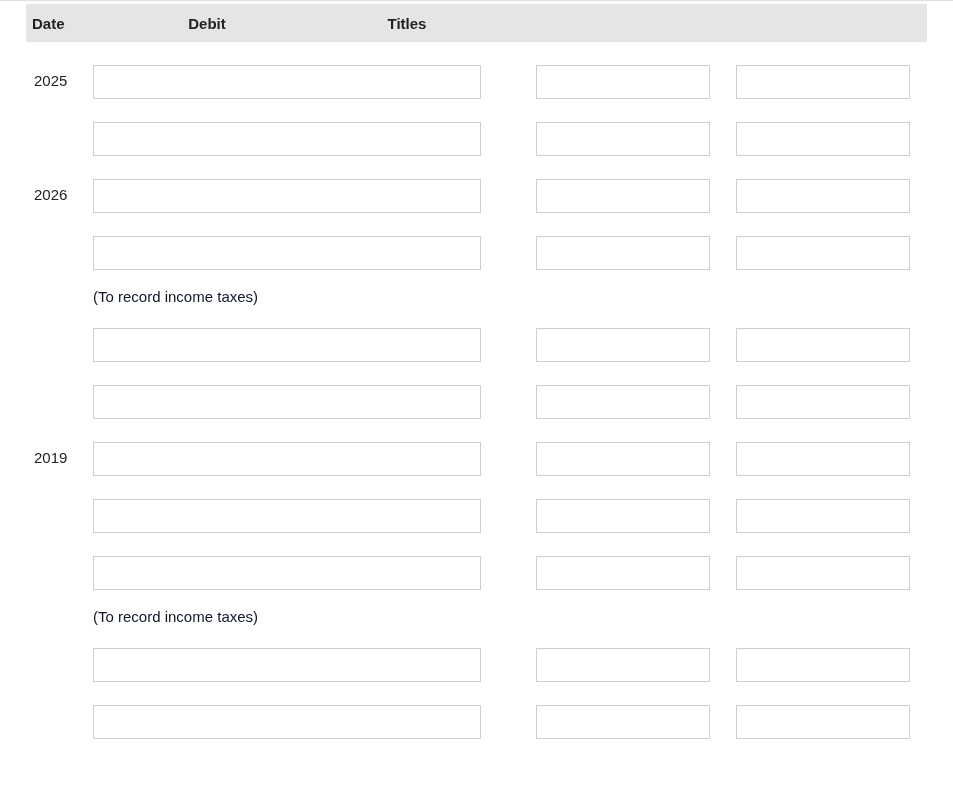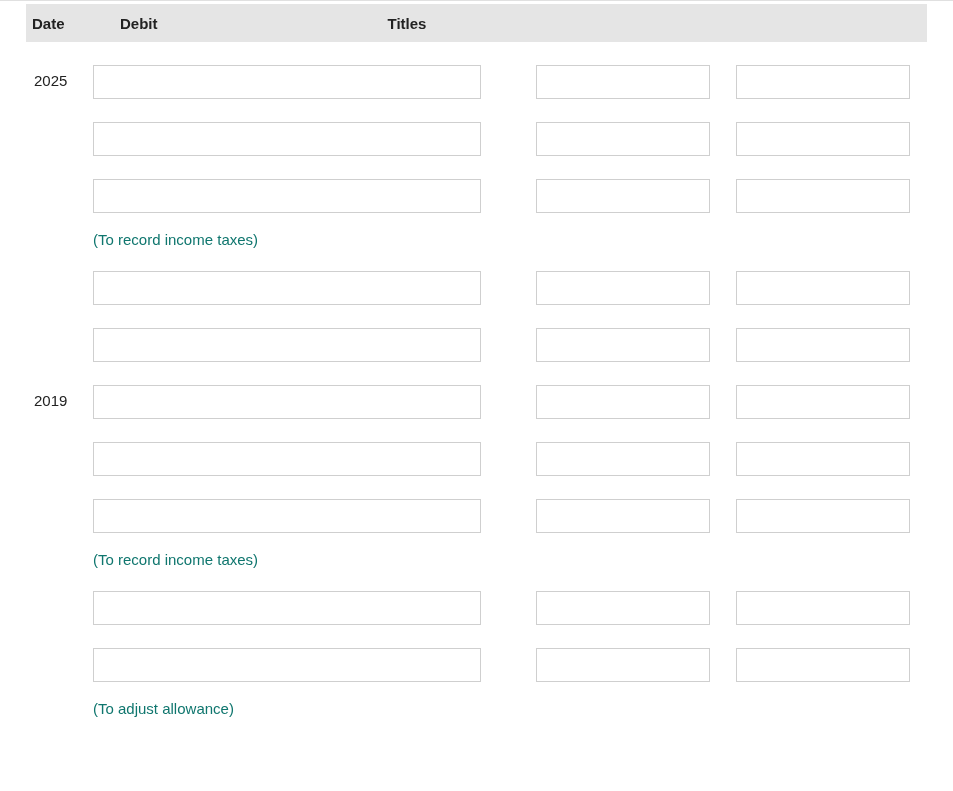--- a/index.html
+++ b/index.html
@@ -34,21 +34,21 @@
       padding-left: 6px;
     }
     .col-account {
       width: 416px;
     }
     .col-spacer1 {
       width: 27px;
     }
     .col-debit {
       width: 174px;
-      text-align: left;
+      text-align: center;
     }
     .col-spacer2 {
       width: 26px;
     }
     .col-credit {
       width: 174px;
       text-align: center;
     }
     .body-row {
       display: flex;
@@ -89,21 +89,21 @@
       width: 388px;
     }
     .explanation-row {
       display: flex;
       margin-top: 18px;
       margin-bottom: 6px;
     }
     .explanation-text {
       margin-left: 67px;
       font-size: 15px;
-      color: #0f766e;
+      color: #0f172a;
     }
   </style>
 </head>
 <body>
 
 <div class="top-divider"></div>
 
 <div class="table-wrap">
 
   <div class="header-row">
@@ -125,20 +125,28 @@
       </div>
       <div class="body-row">
         <div class="date-cell"></div>
         <div class="account-cell"><input class="field" type="text" style=""></div>
         <div class="sp1"></div>
         <div class="debit-cell"><input class="field" type="text" style=""></div>
         <div class="sp2"></div>
         <div class="credit-cell"><input class="field" type="text" style=""></div>
       </div>
       <div class="body-row">
+        <div class="date-cell">2026</div>
+        <div class="account-cell"><input class="field" type="text" style=""></div>
+        <div class="sp1"></div>
+        <div class="debit-cell"><input class="field" type="text" style=""></div>
+        <div class="sp2"></div>
+        <div class="credit-cell"><input class="field" type="text" style=""></div>
+      </div>
+      <div class="body-row">
         <div class="date-cell"></div>
         <div class="account-cell"><input class="field" type="text" style=""></div>
         <div class="sp1"></div>
         <div class="debit-cell"><input class="field" type="text" style=""></div>
         <div class="sp2"></div>
         <div class="credit-cell"><input class="field" type="text" style=""></div>
       </div>
       <div class="explanation-row">
         <div class="explanation-text">(To record income taxes)</div>
       </div>
@@ -194,18 +202,15 @@
         <div class="credit-cell"><input class="field" type="text" style=""></div>
       </div>
       <div class="body-row">
         <div class="date-cell"></div>
         <div class="account-cell"><input class="field" type="text" style=""></div>
         <div class="sp1"></div>
         <div class="debit-cell"><input class="field" type="text" style=""></div>
         <div class="sp2"></div>
         <div class="credit-cell"><input class="field" type="text" style=""></div>
       </div>
-      <div class="explanation-row">
-        <div class="explanation-text">(To adjust allowance)</div>
-      </div>
     </div>
 
 </div>
 
 </body></html>

